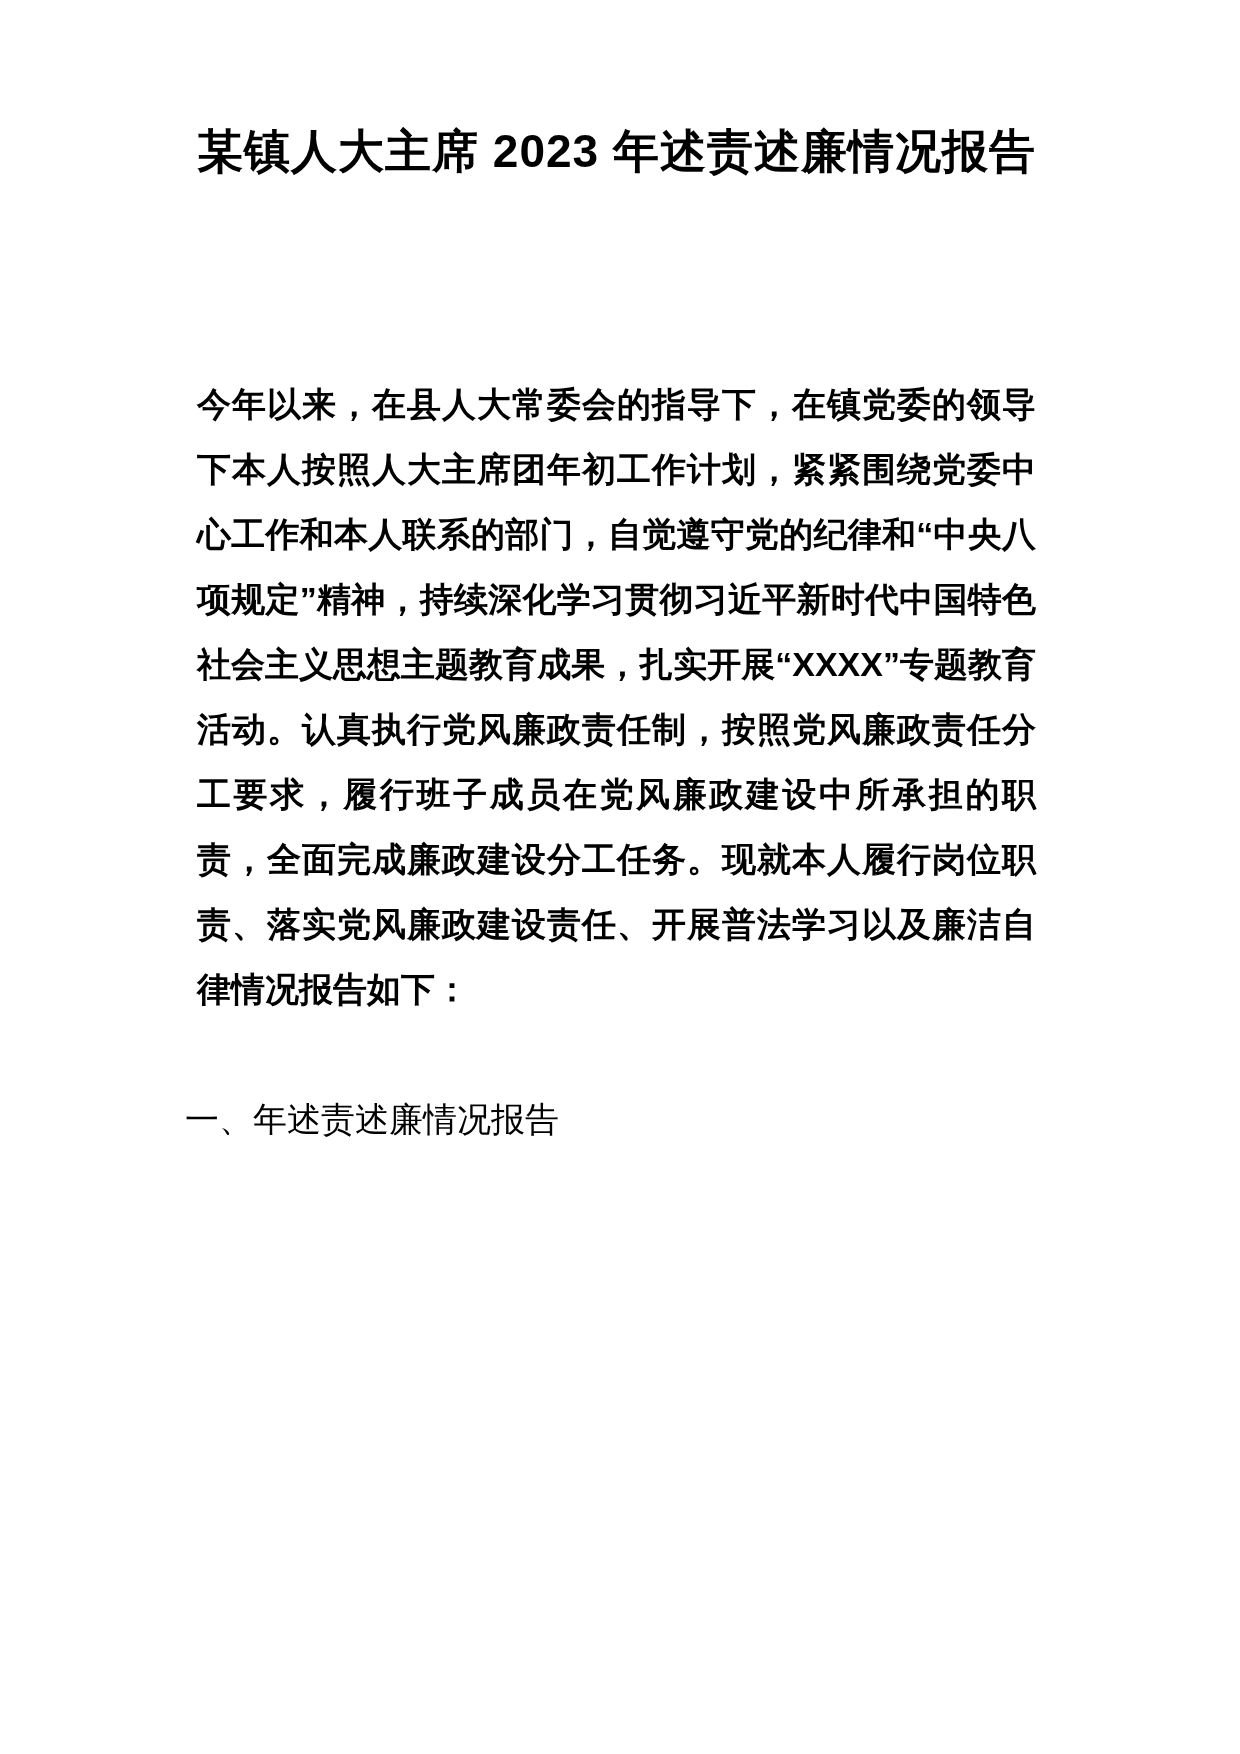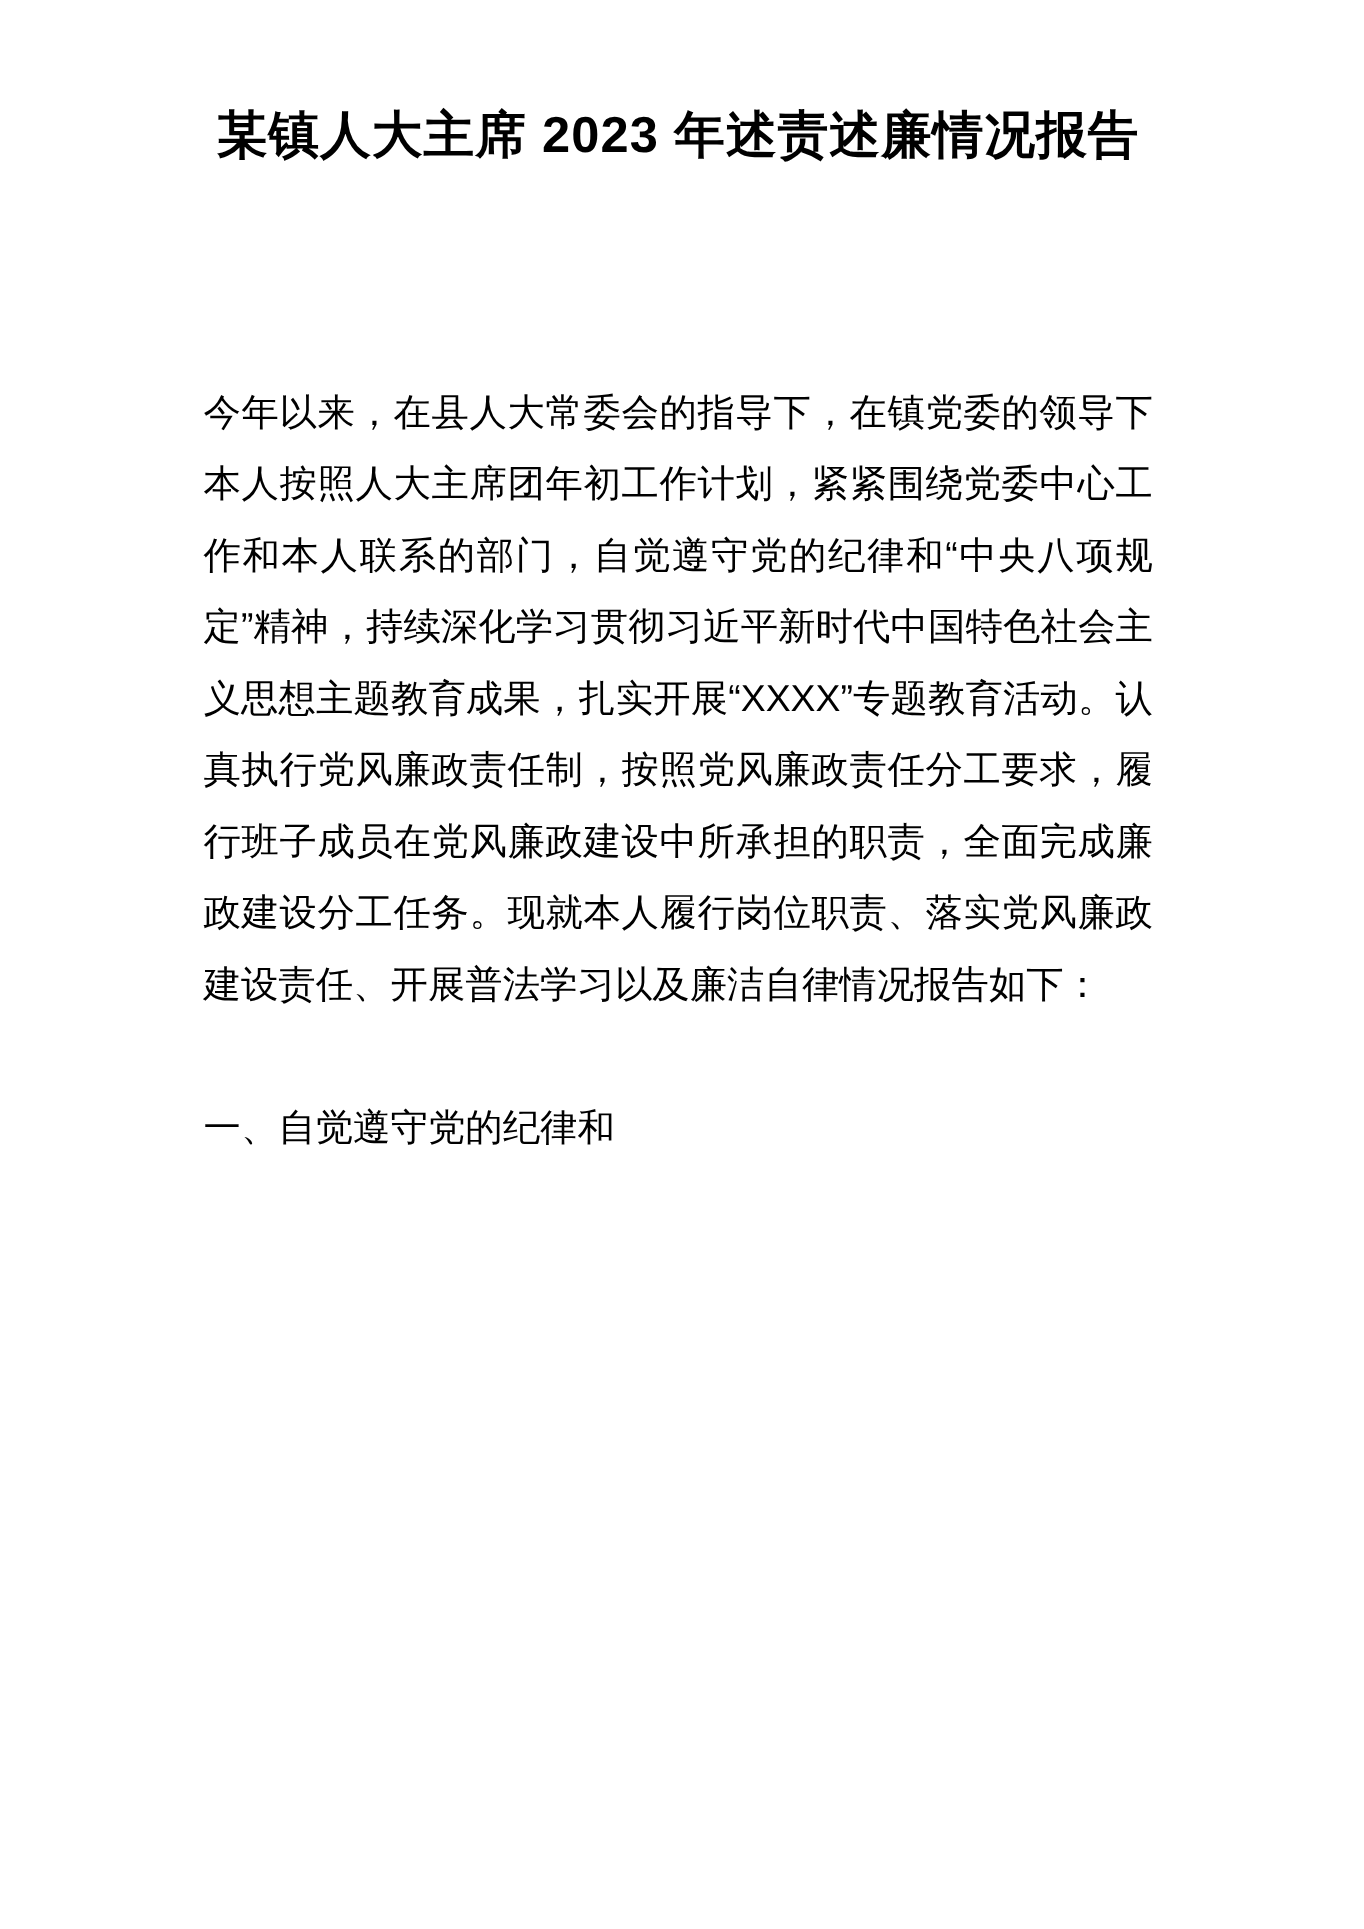--- a/index.html
+++ b/index.html
@@ -15,33 +15,33 @@
     color: #000000;
     font-family: "Liberation Sans", sans-serif;
     overflow: hidden;
   }
   .content {
     width: 863px;
     margin-left: 185px;
   }
   .doc-title {
     margin: 0;
-    padding-top: 89px;
+    padding-top: 118px;
     font-size: 46px;
     line-height: 66px;
     font-weight: 700;
     text-align: center;
     letter-spacing: 1px;
     white-space: nowrap;
   }
   .para {
-    margin: 0;
+    margin: 12px;
     font-size: 34px;
     line-height: 65px;
-    font-weight: 400;
+    font-weight: 700;
     text-align: justify;
     text-justify: inter-ideograph;
     word-break: break-all;
     letter-spacing: 0;
   }
   .intro-para {
     margin-top: 188px;
   }
   .section-heading {
     margin: 65px 0 0 0;
@@ -54,15 +54,15 @@
     margin-top: 68px;
   }
 </style>
 </head>
 <body>
 
 <div class="page">
   <div class="content">
     <h1 class="doc-title">某镇人大主席 2023 年述责述廉情况报告</h1>
     <p class="para intro-para">今年以来，在县人大常委会的指导下，在镇党委的领导下本人按照人大主席团年初工作计划，紧紧围绕党委中心工作和本人联系的部门，自觉遵守党的纪律和“中央八项规定”精神，持续深化学习贯彻习近平新时代中国特色社会主义思想主题教育成果，扎实开展“XXXX”专题教育活动。认真执行党风廉政责任制，按照党风廉政责任分工要求，履行班子成员在党风廉政建设中所承担的职责，全面完成廉政建设分工任务。现就本人履行岗位职责、落实党风廉政建设责任、开展普法学习以及廉洁自律情况报告如下：</p>
-    <h2 class="section-heading">一、自觉遵守党的纪律和</h2>
+    <h2 class="section-heading">一、年述责述廉情况报告</h2>
   </div>
 </div>
 
 </body></html>

